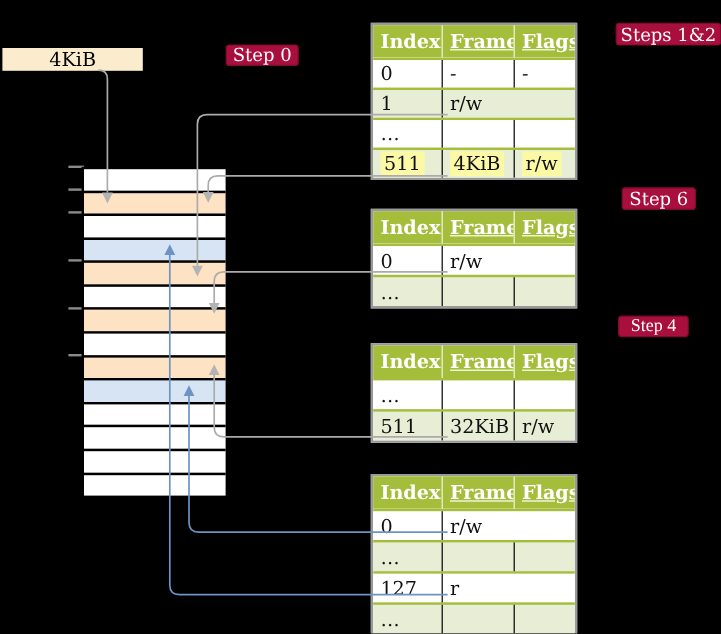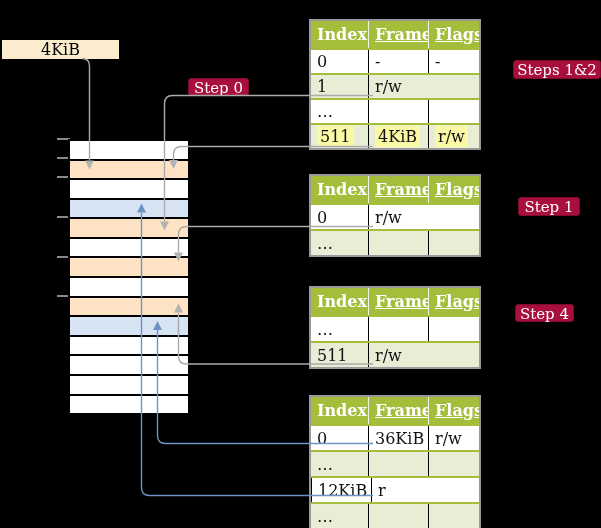--- a/index.html
+++ b/index.html
@@ -6,26 +6,26 @@
   #canvas{position:relative;width:601px;height:528px;background:#000;overflow:hidden;
           font-family:"DejaVu Serif",serif;}
 
   
   .frame-box{position:absolute;left:2px;top:40px;width:117px;height:19px;
              background:#FAECCC;display:flex;align-items:center;justify-content:center;
              color:#000;font-size:16px;z-index:2;}
 
   
   .badge{position:absolute;background:#A80F3C;color:#fff;font-size:15px;
-         display:flex;align-items:flex-start;justify-content:center;border-radius:3px;
-         border:1px solid #7E0B2D;box-sizing:border-box;z-index:2;white-space:nowrap;margin-top:41px;}
+         display:flex;align-items:center;justify-content:center;border-radius:3px;
+         border:1px solid #7E0B2D;box-sizing:border-box;z-index:2;white-space:nowrap;}
   #badge-step0 {left:188px;top:37px;width:61px;height:18px;}
   #badge-steps12{left:513px;top:19px;width:88px;height:19px;}
   #badge-step3 {left:518px;top:156px;width:62px;height:19px;}
-  #badge-step4 {left:515px;top:263px;width:59px;height:18px;}
+  #badge-step4 {left:515px;top:263px;width:59px;height:18px;font-family:Liberation Serif, serif;}
 
   
   .mem-col{position:absolute;left:68px;top:139px;width:122px;height:276px;
            box-sizing:border-box;border:2px solid #000;display:flex;flex-direction:column;z-index:2;}
   .mem-row{flex:1;}
   .mem-row + .mem-row{border-top:2px solid #000;}
   .mem-row[data-color="white"]{background:#ffffff;}
   .mem-row[data-color="wheat"]{background:#FDE3C3;}
   .mem-row[data-color="blue"]{background:#D6E4F4;}
 
@@ -66,21 +66,21 @@
     <span>4KiB</span>
   </div>
 
   <div class="badge" id="badge-step0">
     <span>Step 0</span>
   </div>
   <div class="badge" id="badge-steps12">
     <span>Steps 1&amp;2</span>
   </div>
   <div class="badge" id="badge-step3">
-    <span>Step 1</span>
+    <span>Step 6</span>
   </div>
   <div class="badge" id="badge-step4">
     <span>Step 4</span>
   </div>
 
   <div class="tick" id="tick1"></div>
   <div class="tick" id="tick2"></div>
   <div class="tick" id="tick3"></div>
   <div class="tick" id="tick4"></div>
   <div class="tick" id="tick5"></div>
@@ -193,57 +193,57 @@
           <span class="cv"></span>
         </div>
       <div class="td c3">
           <span class="cv"></span>
         </div>
     </div>
     <div class="trow" data-tone="green">
       <div class="td c1">
           <span class="cv">511</span>
         </div>
+      <div class="td c2">
+          <span class="cv">32KiB</span>
+        </div>
       <div class="td c3">
           <span class="cv">r/w</span>
         </div>
     </div>
   </div>
 
   <div class="ptable t4">
     <div class="thead">
       <div class="th c1">Index</div>
       <div class="th c2">Frame</div>
       <div class="th c3">Flags</div>
     </div>
     <div class="trow" data-tone="white">
       <div class="td c1">
           <span class="cv">0</span>
         </div>
-      <div class="td c2">
-          <span class="cv">36KiB</span>
-        </div>
-      <div class="td c3">
-          <span class="cv">r/w</span>
-        </div>
-    </div>
-    <div class="trow" data-tone="green">
-      <div class="td c1">
-          <span class="cv">…</span>
-        </div>
-      <div class="td c2">
-          <span class="cv"></span>
-        </div>
-      <div class="td c3">
-          <span class="cv"></span>
-        </div>
-    </div>
-    <div class="trow" data-tone="white">
-      <div class="td c2">
-          <span class="cv">12KiB</span>
+      <div class="td c3">
+          <span class="cv">r/w</span>
+        </div>
+    </div>
+    <div class="trow" data-tone="green">
+      <div class="td c1">
+          <span class="cv">…</span>
+        </div>
+      <div class="td c2">
+          <span class="cv"></span>
+        </div>
+      <div class="td c3">
+          <span class="cv"></span>
+        </div>
+    </div>
+    <div class="trow" data-tone="white">
+      <div class="td c1">
+          <span class="cv">127</span>
         </div>
       <div class="td c3">
           <span class="cv">r</span>
         </div>
     </div>
     <div class="trow" data-tone="green">
       <div class="td c1">
           <span class="cv">…</span>
         </div>
       <div class="td c2">

